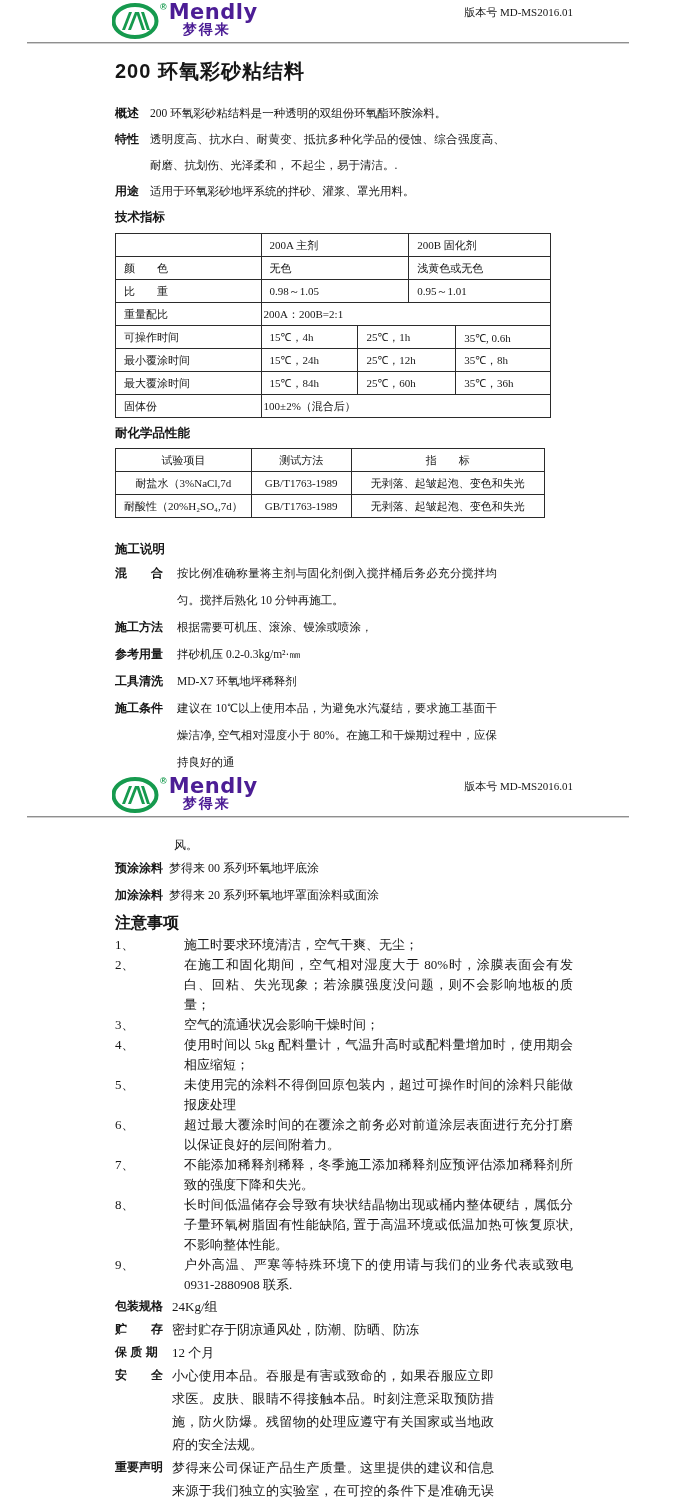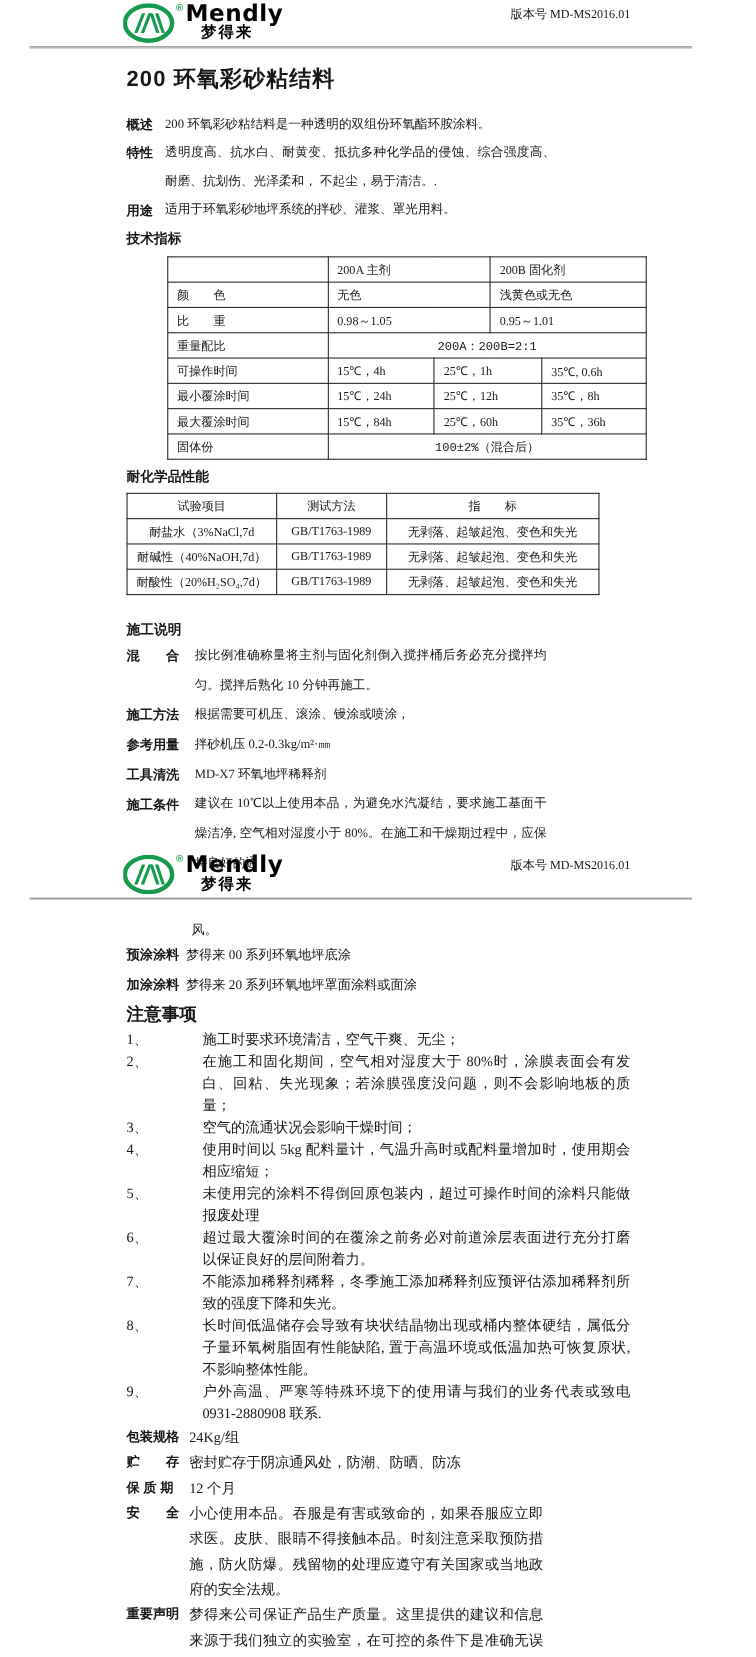--- a/index.html
+++ b/index.html
@@ -11,40 +11,40 @@
   }
   .page { position:absolute; left:0; width:687px; }
   .page1 { top:0; }
   .page2 { top:774px; }
 
   
   .header { position:relative; height:42px; }
   .logo { position:absolute; left:112px; top:3px; display:flex; align-items:flex-start; }
   .logo-mark { width:48px; height:36px; }
   .reg { font-family:"Liberation Sans", sans-serif; font-size:9px; color:#169a4e; font-weight:bold; margin:-1px 0 0 0; }
-  .logo-text { margin-left:2px; color:#000000; font-family:"DejaVu Sans", sans-serif; }
+  .logo-text { margin-left:2px; color:#4c1d95; font-family:"DejaVu Sans", sans-serif; }
   .logo-en { font-weight:bold; font-size:21px; line-height:19px; letter-spacing:0.5px; }
   .logo-zh { font-weight:bold; font-size:14px; line-height:15px; margin-left:14px; letter-spacing:2px; font-family:"Liberation Sans", sans-serif; }
   .version { position:absolute; right:114px; top:5px; font-size:11px; }
   .rule { margin-left:27px; width:602px; height:2px; background:#8f8f8f; border-bottom:1px solid #cfcfcf; }
 
   .content { margin-left:115px; width:458px; }
 
   
   .title { margin-top:14px; font-family:"Liberation Sans", sans-serif; font-weight:bold; font-size:20px; letter-spacing:1px; }
   .sec-row { display:flex; line-height:26px; font-size:11.5px; }
   .sec-row.first { margin-top:15px;align-items:center; }
   .sec-label { width:35px; flex:none; font-family:"Liberation Sans", sans-serif; font-weight:bold; font-size:12px; }
   .sec-text { width:355px; text-align:justify; }
   .h-bold { font-family:"Liberation Sans", sans-serif; font-weight:bold; font-size:12.5px; line-height:22px; margin-top:2px; }
 
   table { border-collapse:collapse; font-size:11px; margin-top:5px; }
   td { border:1px solid #2b2b2b; height:23px; padding:0 2px 0 8px; }
-  td.c { text-align:center; padding:0 2px;font-family:Liberation Mono, monospace; }
-  .ttable { width:436px;margin-left:37px; }
+  td.c { padding:0 2px; }
+  .ttable { width:436px; }
   .ctable { width:430px; margin-top:4px; }
   .ctable td { text-align:center; padding:0 2px; }
 
   .con-row { display:flex; line-height:27px; font-size:11.5px; }
   .con-label { width:62px; flex:none; font-family:"Liberation Sans", sans-serif; font-weight:bold; font-size:12px; }
   .con-text { width:320px; text-align:justify; }
 
   
   .cont-line { margin:17px 0 0 59px; font-size:12px; line-height:20px; }
   .coat-row { display:flex; line-height:27px; font-size:12px; }
@@ -163,25 +163,20 @@
         <td>试验项目</td>
         <td>测试方法</td>
         <td>指　　标</td>
       </tr>
       <tr>
         <td>耐盐水（3%NaCl,7d</td>
         <td>GB/T1763-1989</td>
         <td>无剥落、起皱起泡、变色和失光</td>
       </tr>
       <tr>
-        <td>耐碱性（40%NaOH,7d）</td>
-        <td>GB/T1763-1989</td>
-        <td>无剥落、起皱起泡、变色和失光</td>
-      </tr>
-      <tr>
         <td>耐酸性（20%H₂SO₄,7d）</td>
         <td>GB/T1763-1989</td>
         <td>无剥落、起皱起泡、变色和失光</td>
       </tr>
       </tbody>
     </table>
 
     <div class="h-bold" style="margin-top:20px;">施工说明</div>
     <div class="con-row">
       <span class="con-label">混　　合</span>

